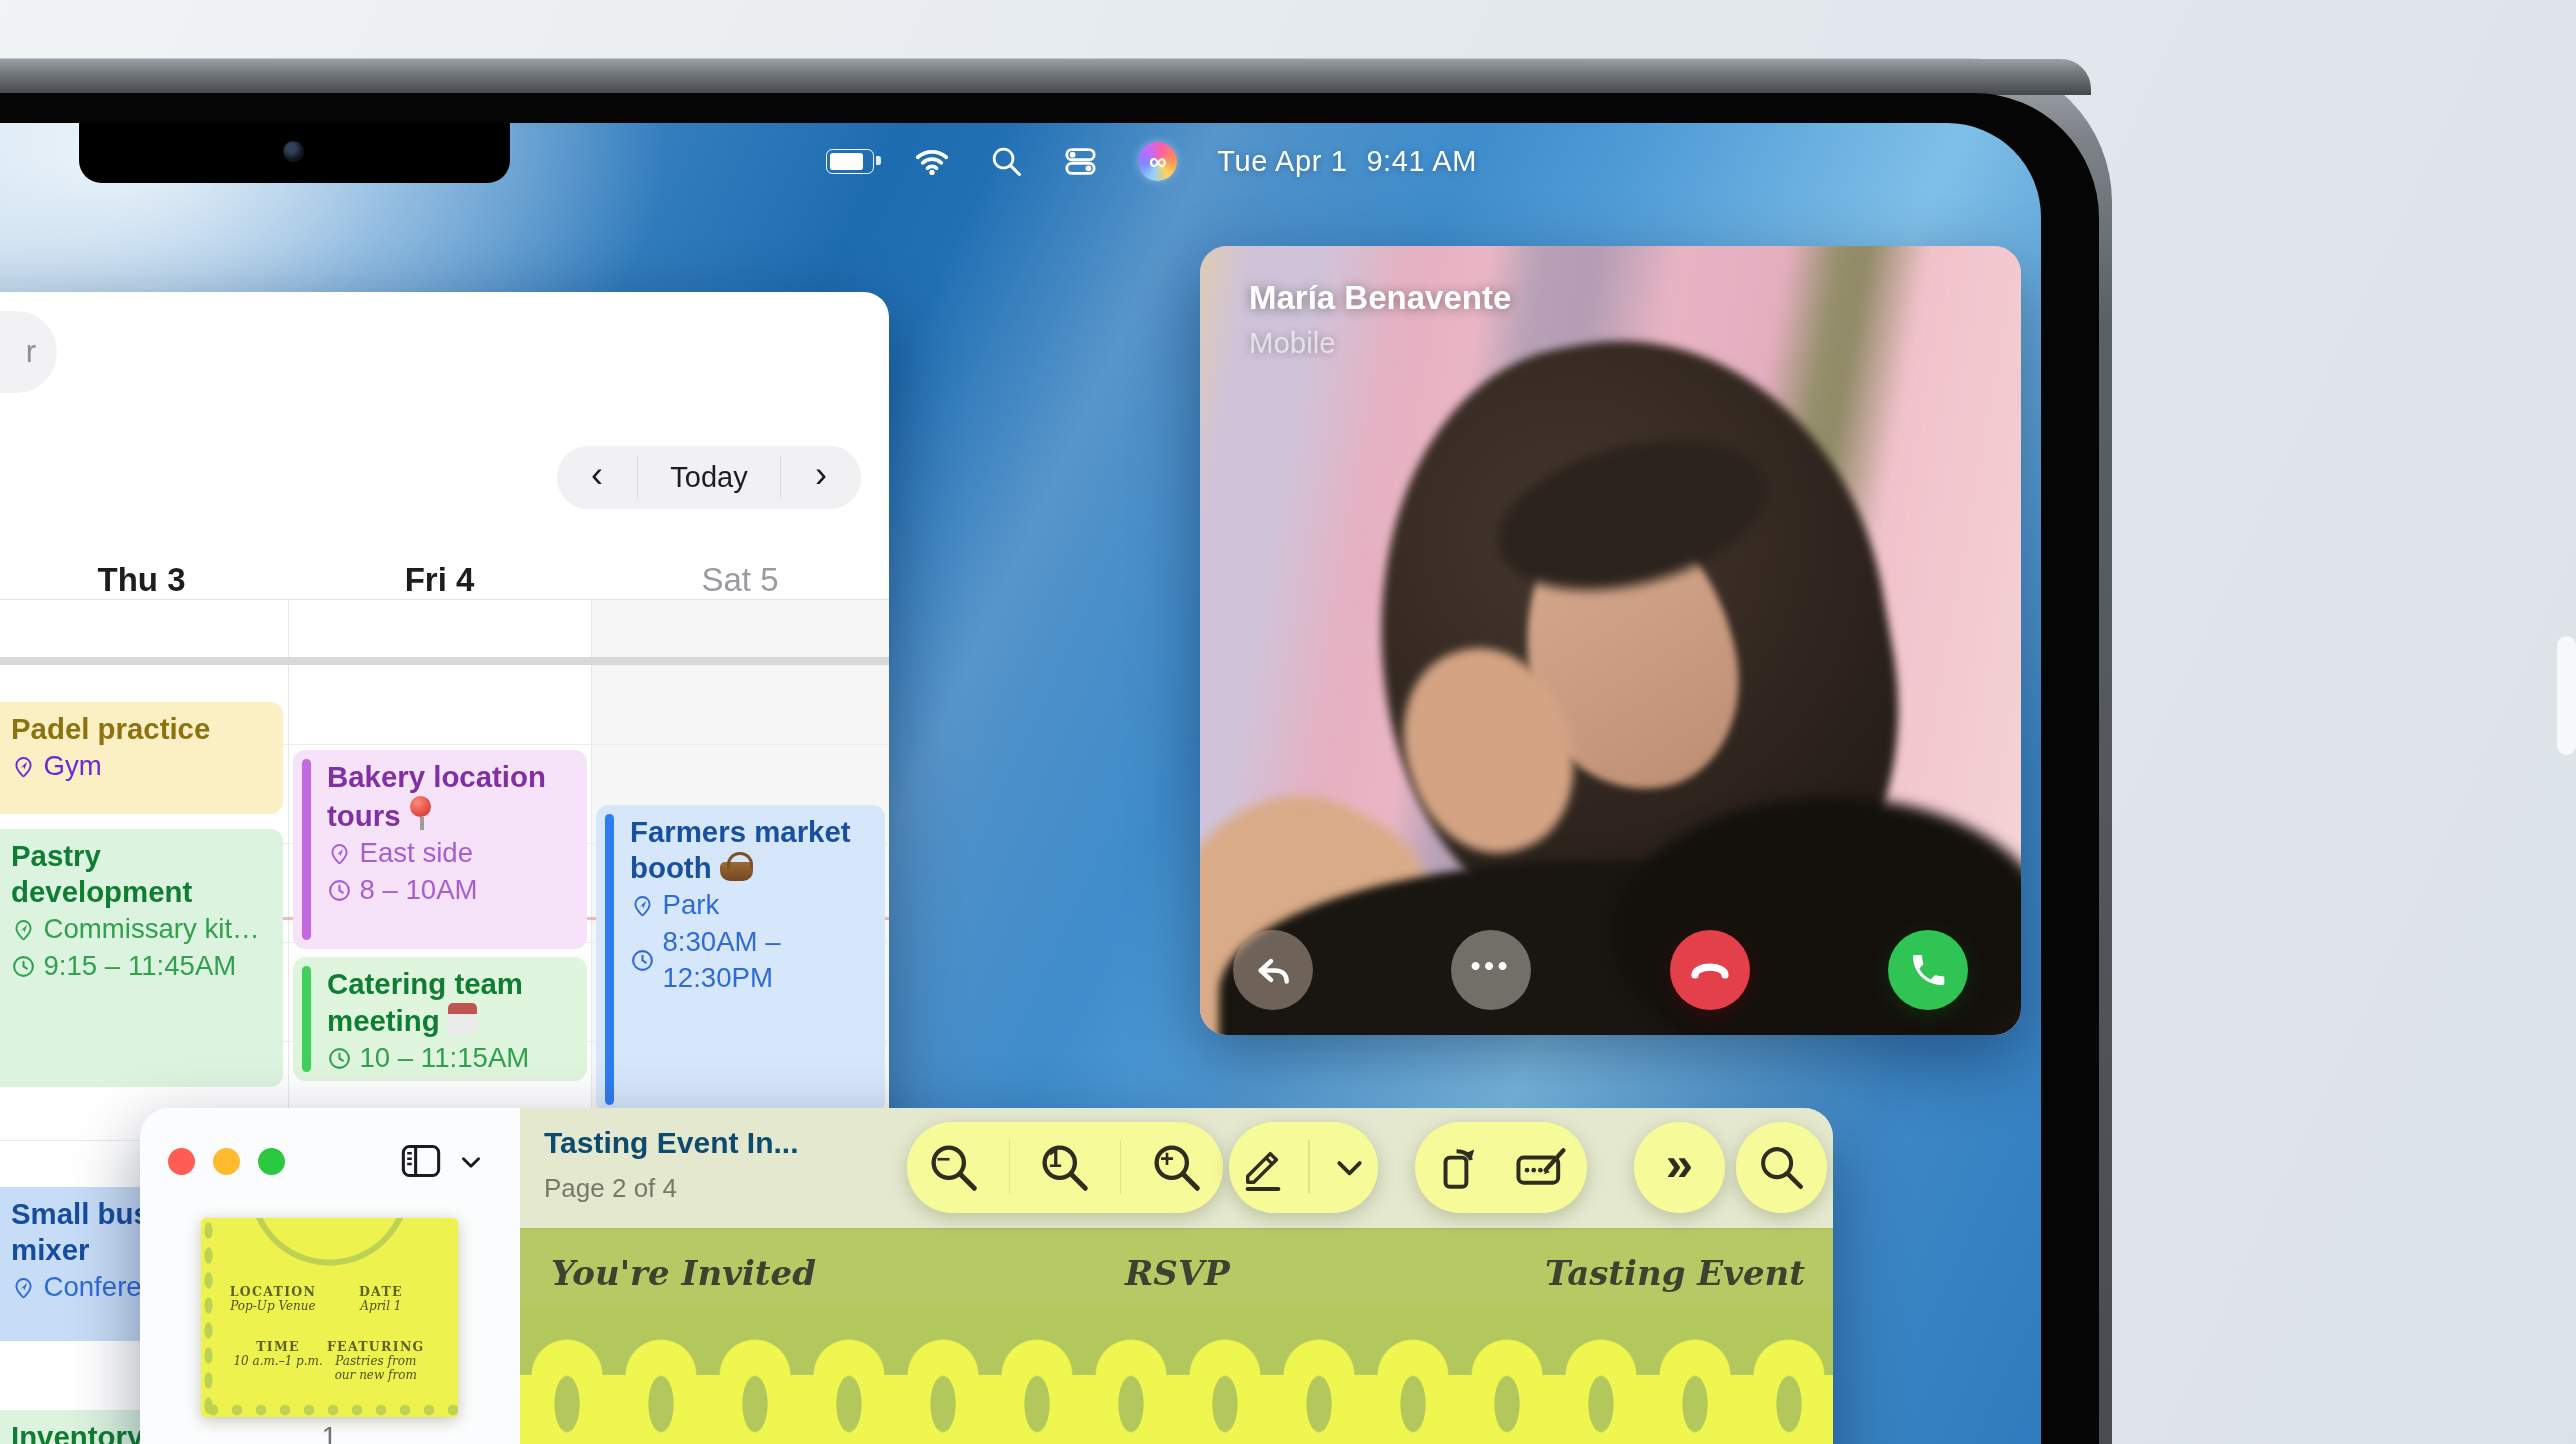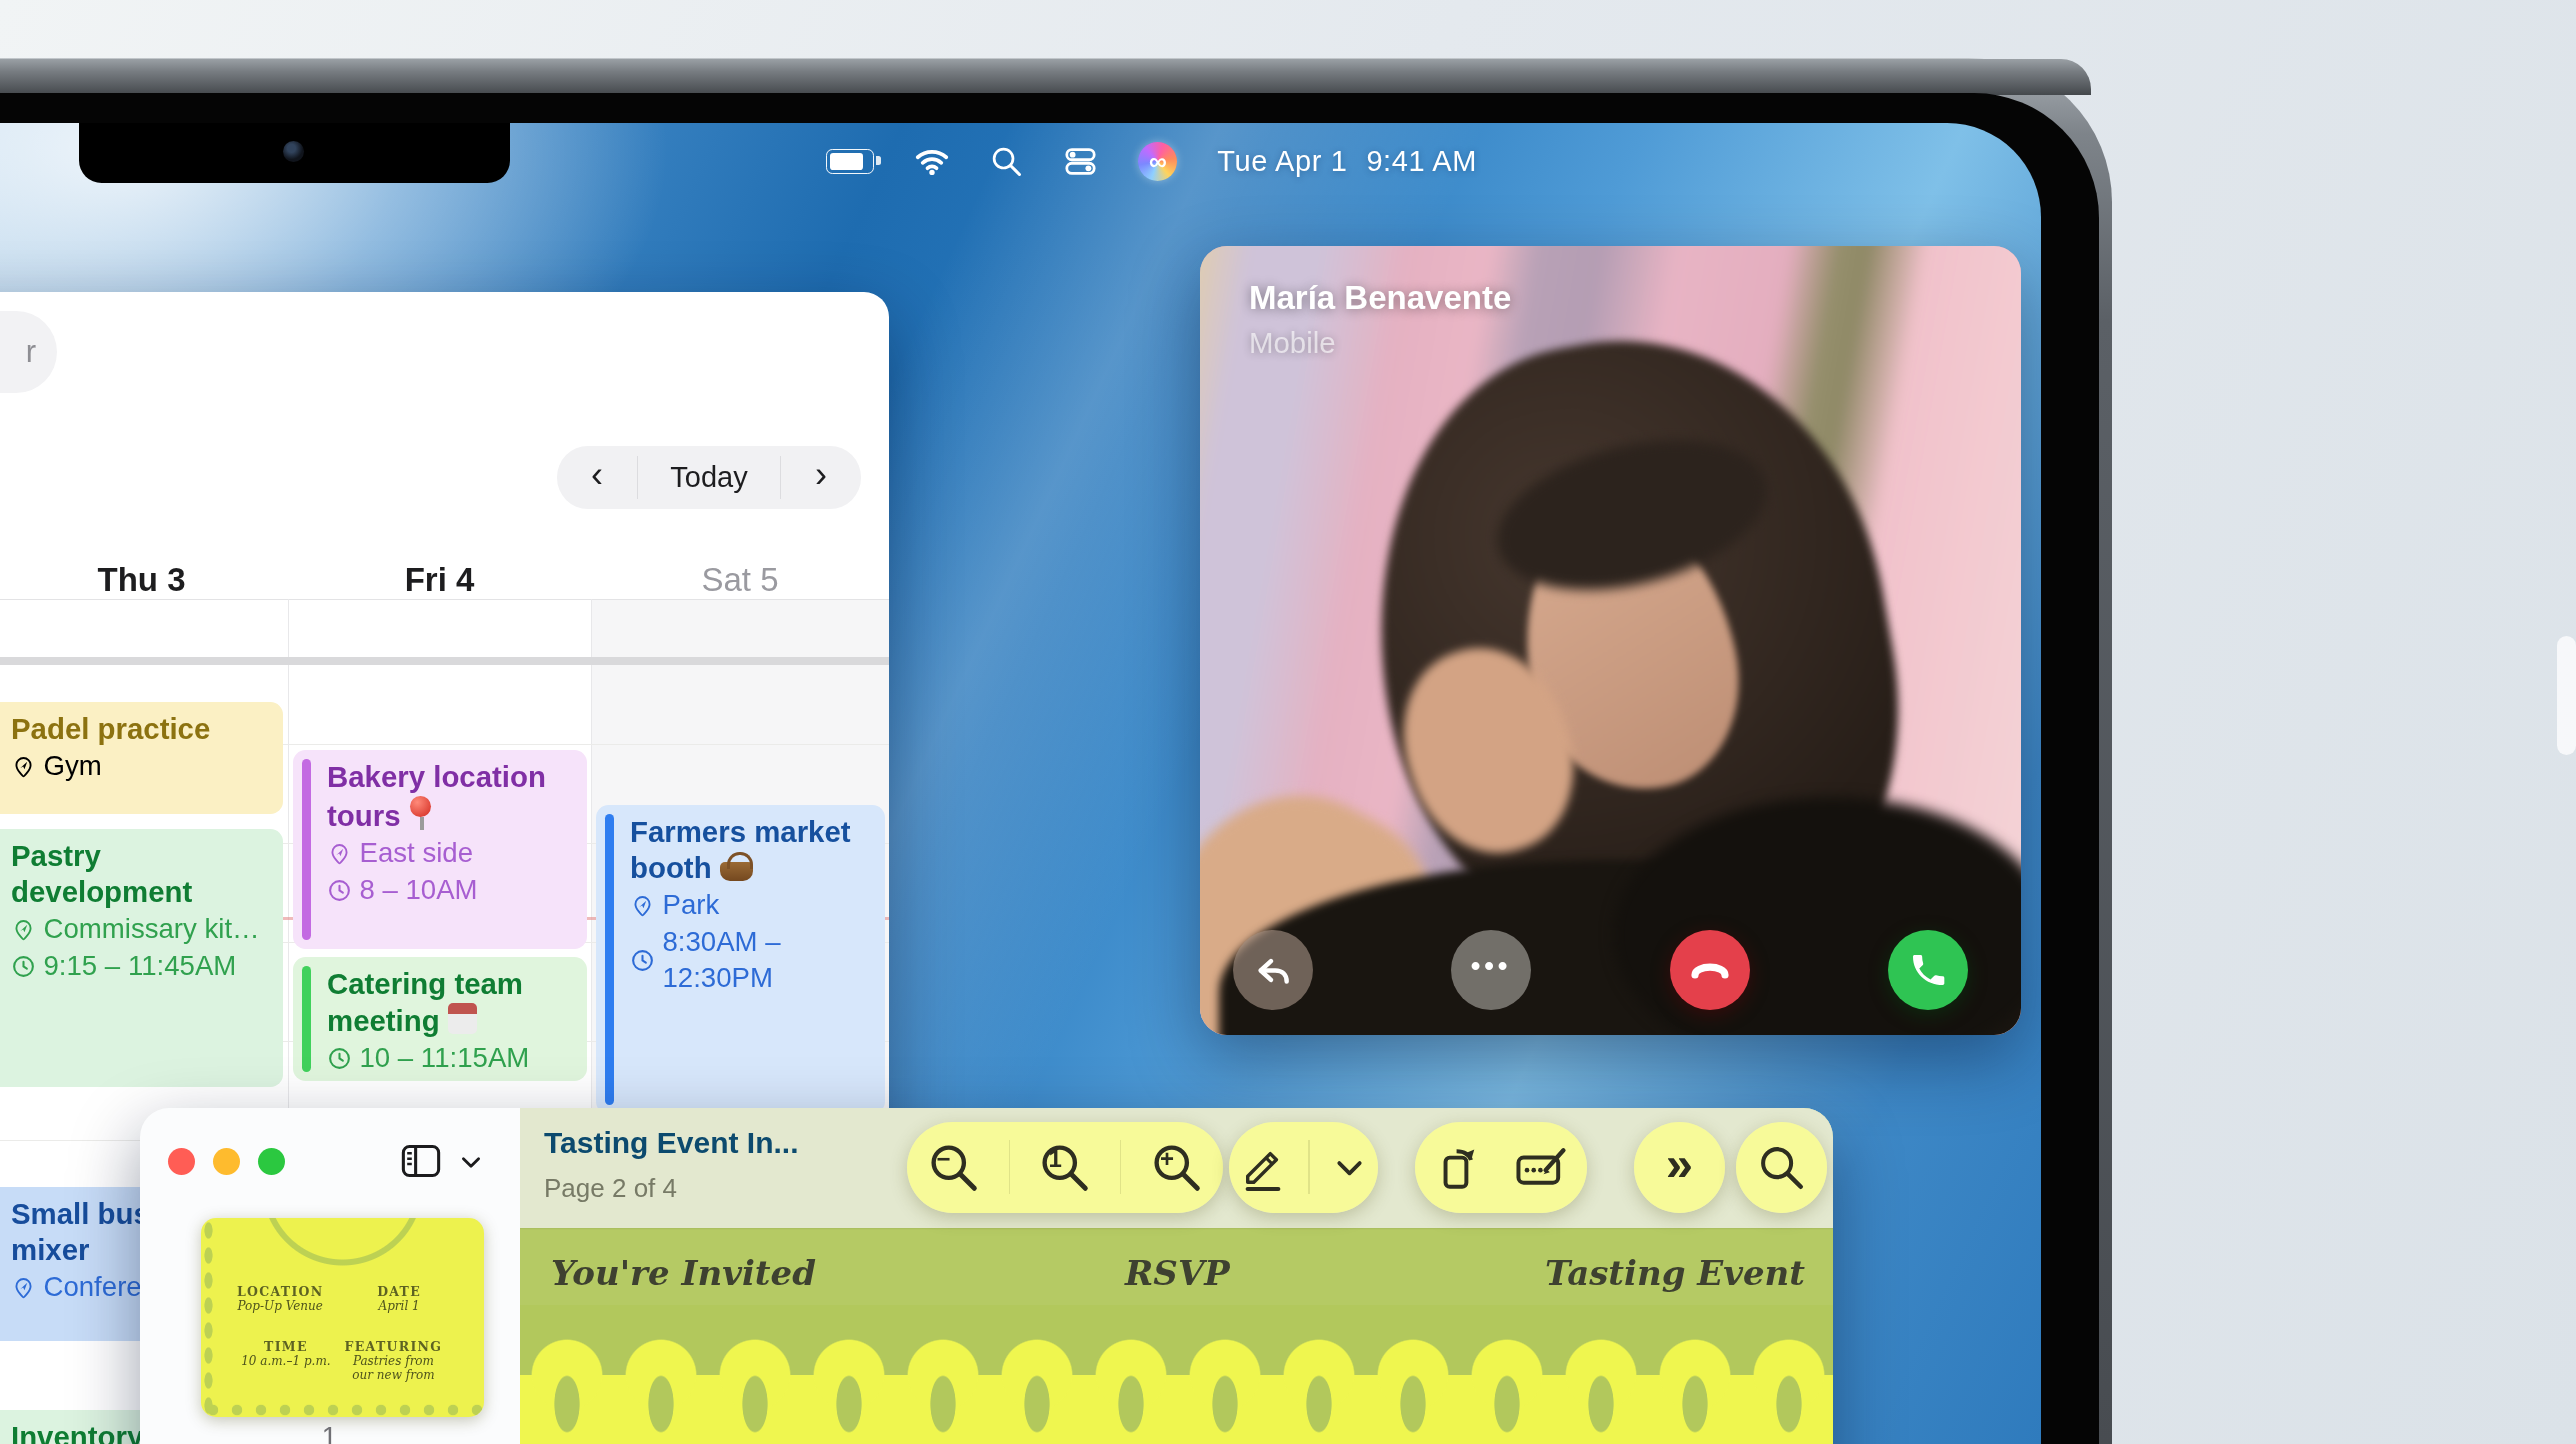--- a/index.html
+++ b/index.html
@@ -82,21 +82,21 @@
   .em-pin::after{content:"";position:absolute;left:12px;top:22.6px;width:3.8px;height:12.5px;background:#9b9b9b;}
   .em-basket{width:35px;height:31px;vertical-align:-3.8px;}
   .em-basket::before{content:"";position:absolute;left:1.3px;top:11.3px;width:33px;height:19px;
         background:linear-gradient(180deg,#9a6a35,#74481f);border-radius:5px 5px 10px 10px;}
   .em-basket::after{content:"";position:absolute;left:7.5px;top:1.3px;width:20px;height:13.8px;
         border:3.8px solid #7d5126;border-bottom:none;border-radius:12.5px 12.5px 0 0;}
   .em-cal{width:31px;height:33px;vertical-align:-3.8px;}
   .em-cal::before{content:"";position:absolute;inset:1.3px;background:#ececec;border-radius:5px;}
   .em-cal::after{content:"";position:absolute;left:1.3px;top:1.3px;right:1.3px;height:10.6px;
         background:#c0544f;border-radius:5px 5px 0 0;}
-  .ev-yellow{background:#fbf0c4;}  .ev-yellow .ev-title{color:#8c7210;} .ev-yellow .ev-row{color:#000000;}
+  .ev-yellow{background:#fbf0c4;}  .ev-yellow .ev-title{color:#8c7210;} .ev-yellow .ev-row{color:#6d28d9;}
   .ev-green{background:#dcf3e0;}   .ev-green .ev-title{color:#0f7d33;}  .ev-green .ev-row{color:#30a14e;}
   .ev-purple{background:#f6e3fa;}  .ev-purple .ev-title{color:#802fa5;} .ev-purple .ev-row{color:#a75ed1;}
   .ev-blue{background:#d7e7fb;}    .ev-blue .ev-title{color:#16509e;}   .ev-blue .ev-row{color:#2d6bd6;}
   .ev-blue2{background:#c7dcf7;}   .ev-blue2 .ev-title{color:#174d9c;}  .ev-blue2 .ev-row{color:#2d6bd6;}
 
   
   .ft{left:1200px;top:123px;width:821px;height:789px;border-radius:27px;overflow:hidden;background:#caa6b4;}
   .ft-photo{position:absolute;inset:0;}
   .ft-photo::before{content:"";position:absolute;inset:-15px;filter:blur(6.3px) saturate(1.05);
      background:linear-gradient(100deg,#e2cfa8 0%,#cfc3d8 7%,#cfc3d8 14%,#e3b2c2 23%,#e8b7c5 31%,
@@ -124,21 +124,21 @@
   .ft-ghost1{background:rgba(165,146,132,.62);}
   .ft-ghost2{background:rgba(225,222,216,.45);}
   .ft-red{background:#e4404b;box-shadow:0 5px 19px rgba(120,0,10,.35);}
   .ft-grn{background:#2fc453;box-shadow:0 5px 19px rgba(0,90,20,.35);}
   .ft-dots{font-size:27.6px;letter-spacing:3.8px;font-weight:bold;padding-bottom:8.8px;}
 
   
   .pv{left:140px;top:985px;width:1693px;height:401px;border-radius:29px 29px 0 0;background:#fbfcfd;overflow:hidden;}
   .tl{top:40px;width:27px;height:27px;border-radius:50%;}
   .pv-side-ic{color:#1b1b1d;}
-  .thumb{left:61px;top:110px;width:283px;height:199px;background:#edf24e;border-radius:15px;
+  .thumb{left:61px;top:110px;width:257px;height:199px;background:#edf24e;border-radius:5px;
      filter:blur(0.7px);box-shadow:0 3.8px 15px rgba(70,70,10,.28);overflow:hidden;}
   .thumb::before{content:"";position:absolute;inset:0;
      background-image:
        radial-gradient(circle 94px at 50% -33px,rgba(0,0,0,0) 74px,#bdd153 75px 80px,rgba(0,0,0,0) 81px),
        radial-gradient(circle 5.6px at 12px 6.9px,#bdd153 88%,rgba(0,0,0,0)),
        radial-gradient(ellipse 4.4px 8.8px at 7.5px 12.5px,#bdd153 85%,rgba(0,0,0,0));
      background-repeat:no-repeat,repeat-x,repeat-y;
      background-size:100% 100%,24px 13.8px,15px 25px;
      background-position:0 0,0 100%,0 0;}
   .th-label{position:absolute;font-family:"DejaVu Serif",serif;font-weight:bold;font-size:12.5px;

